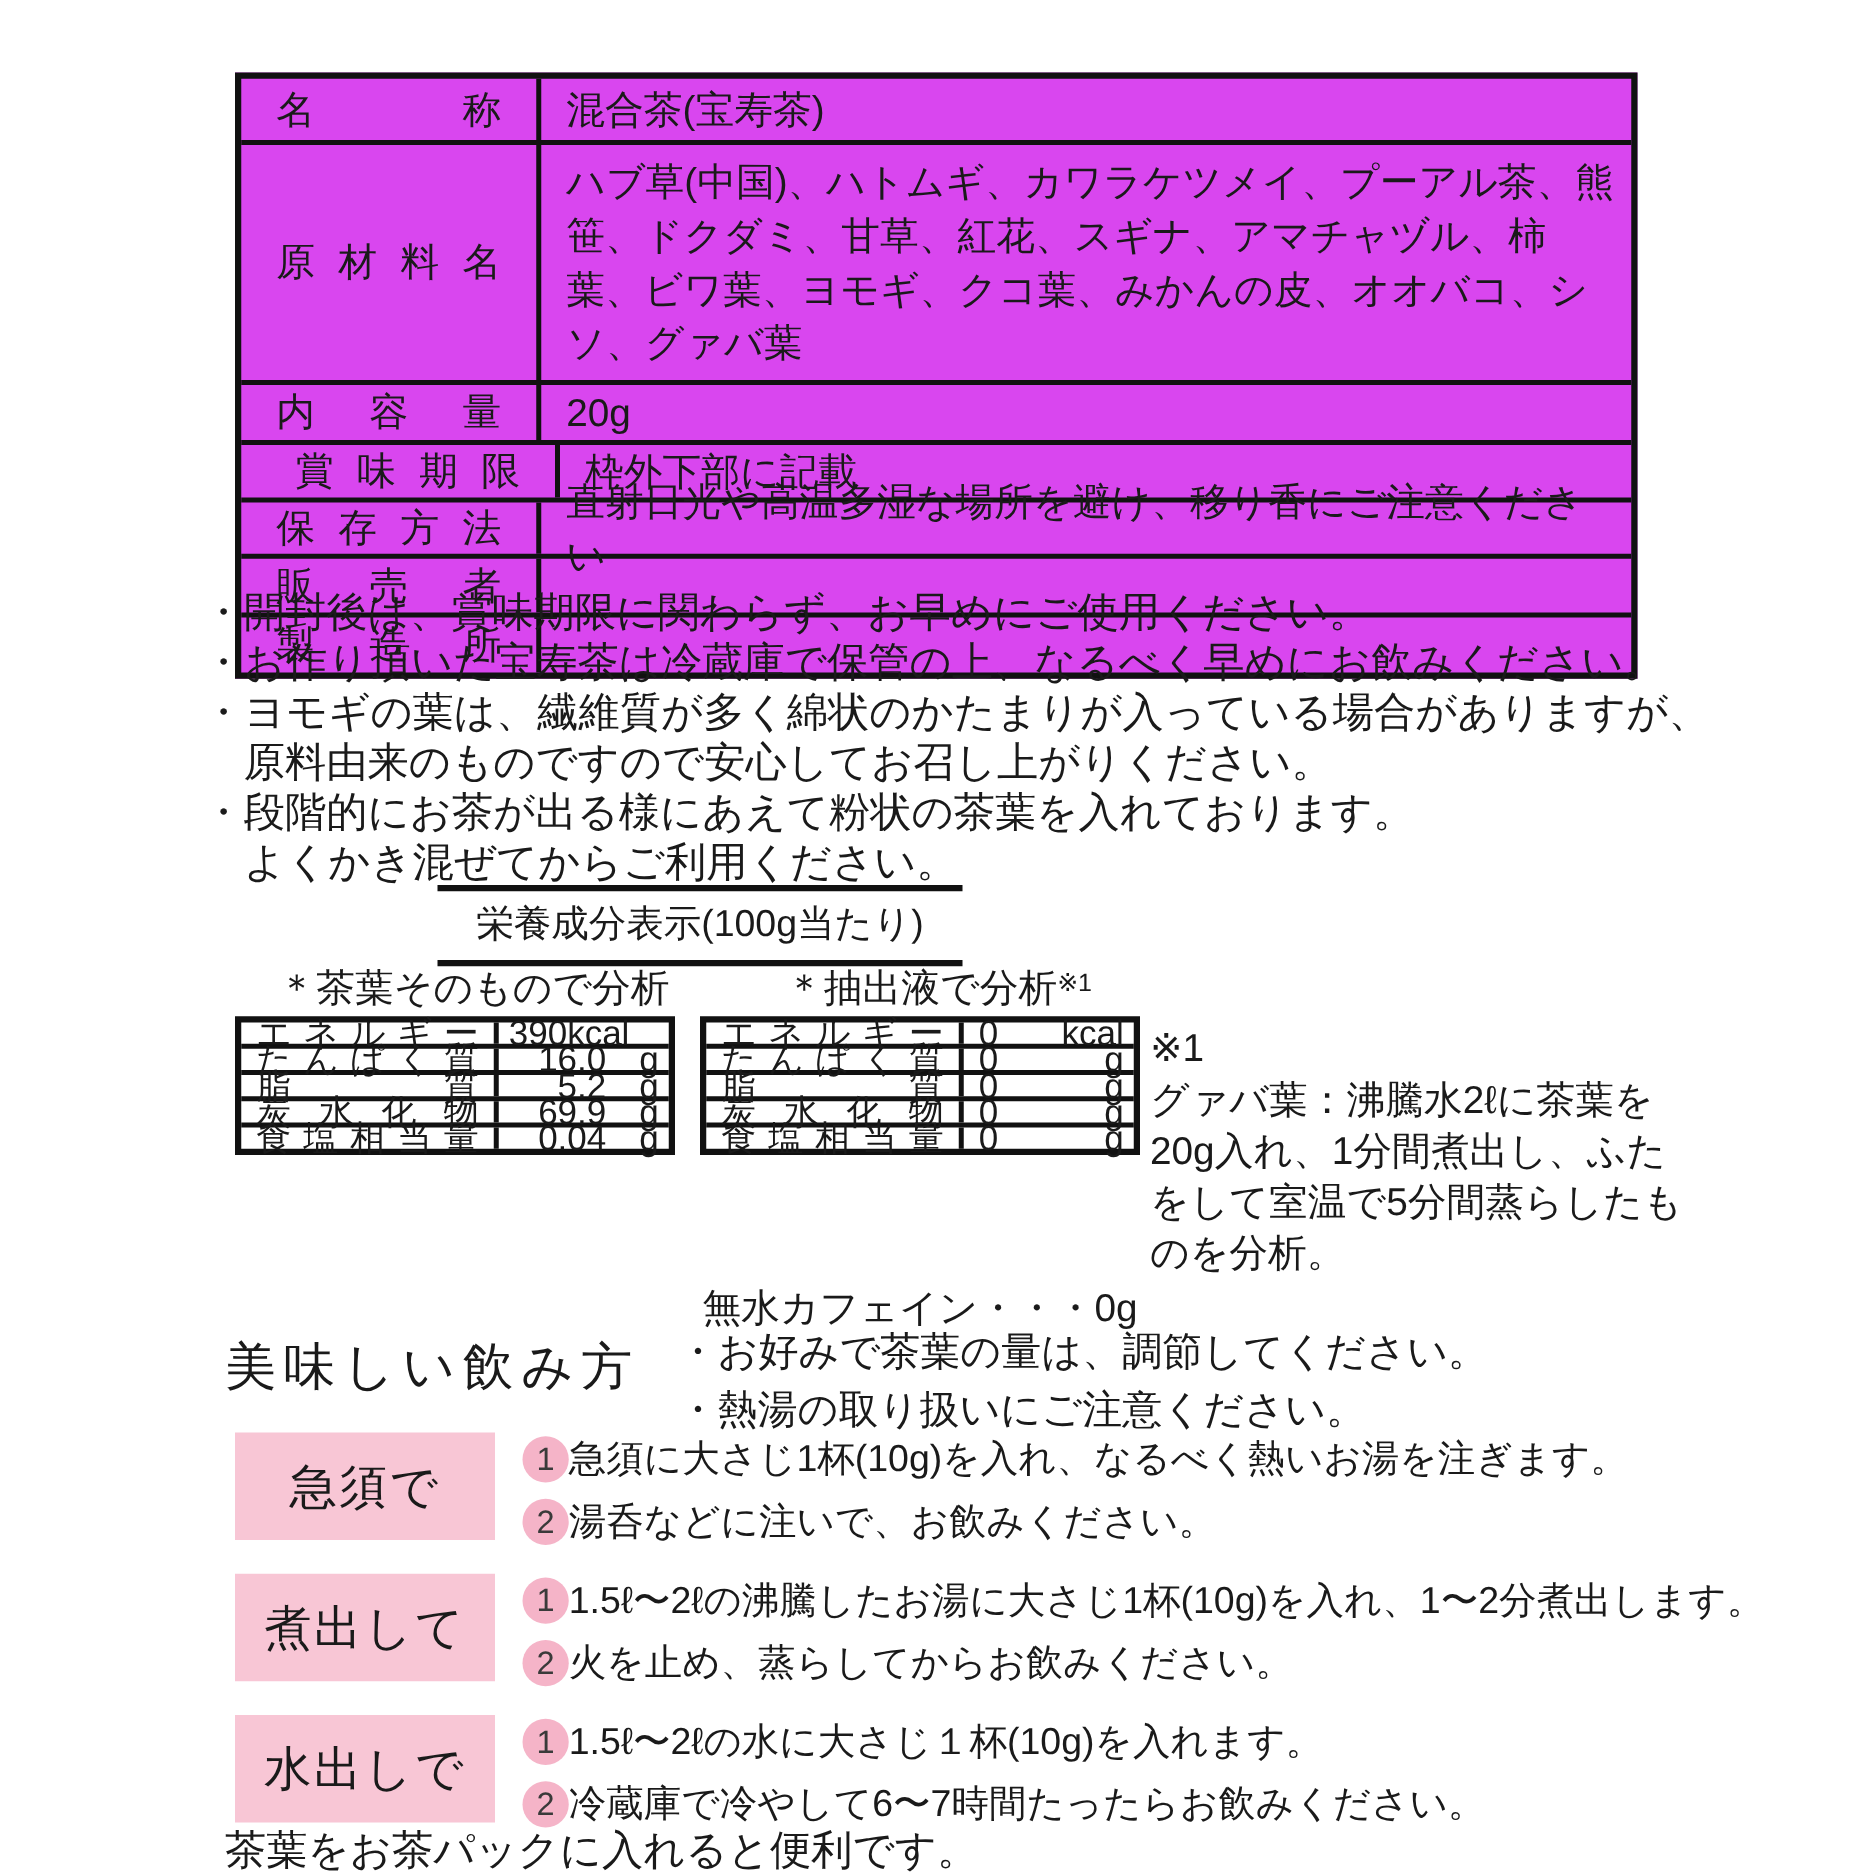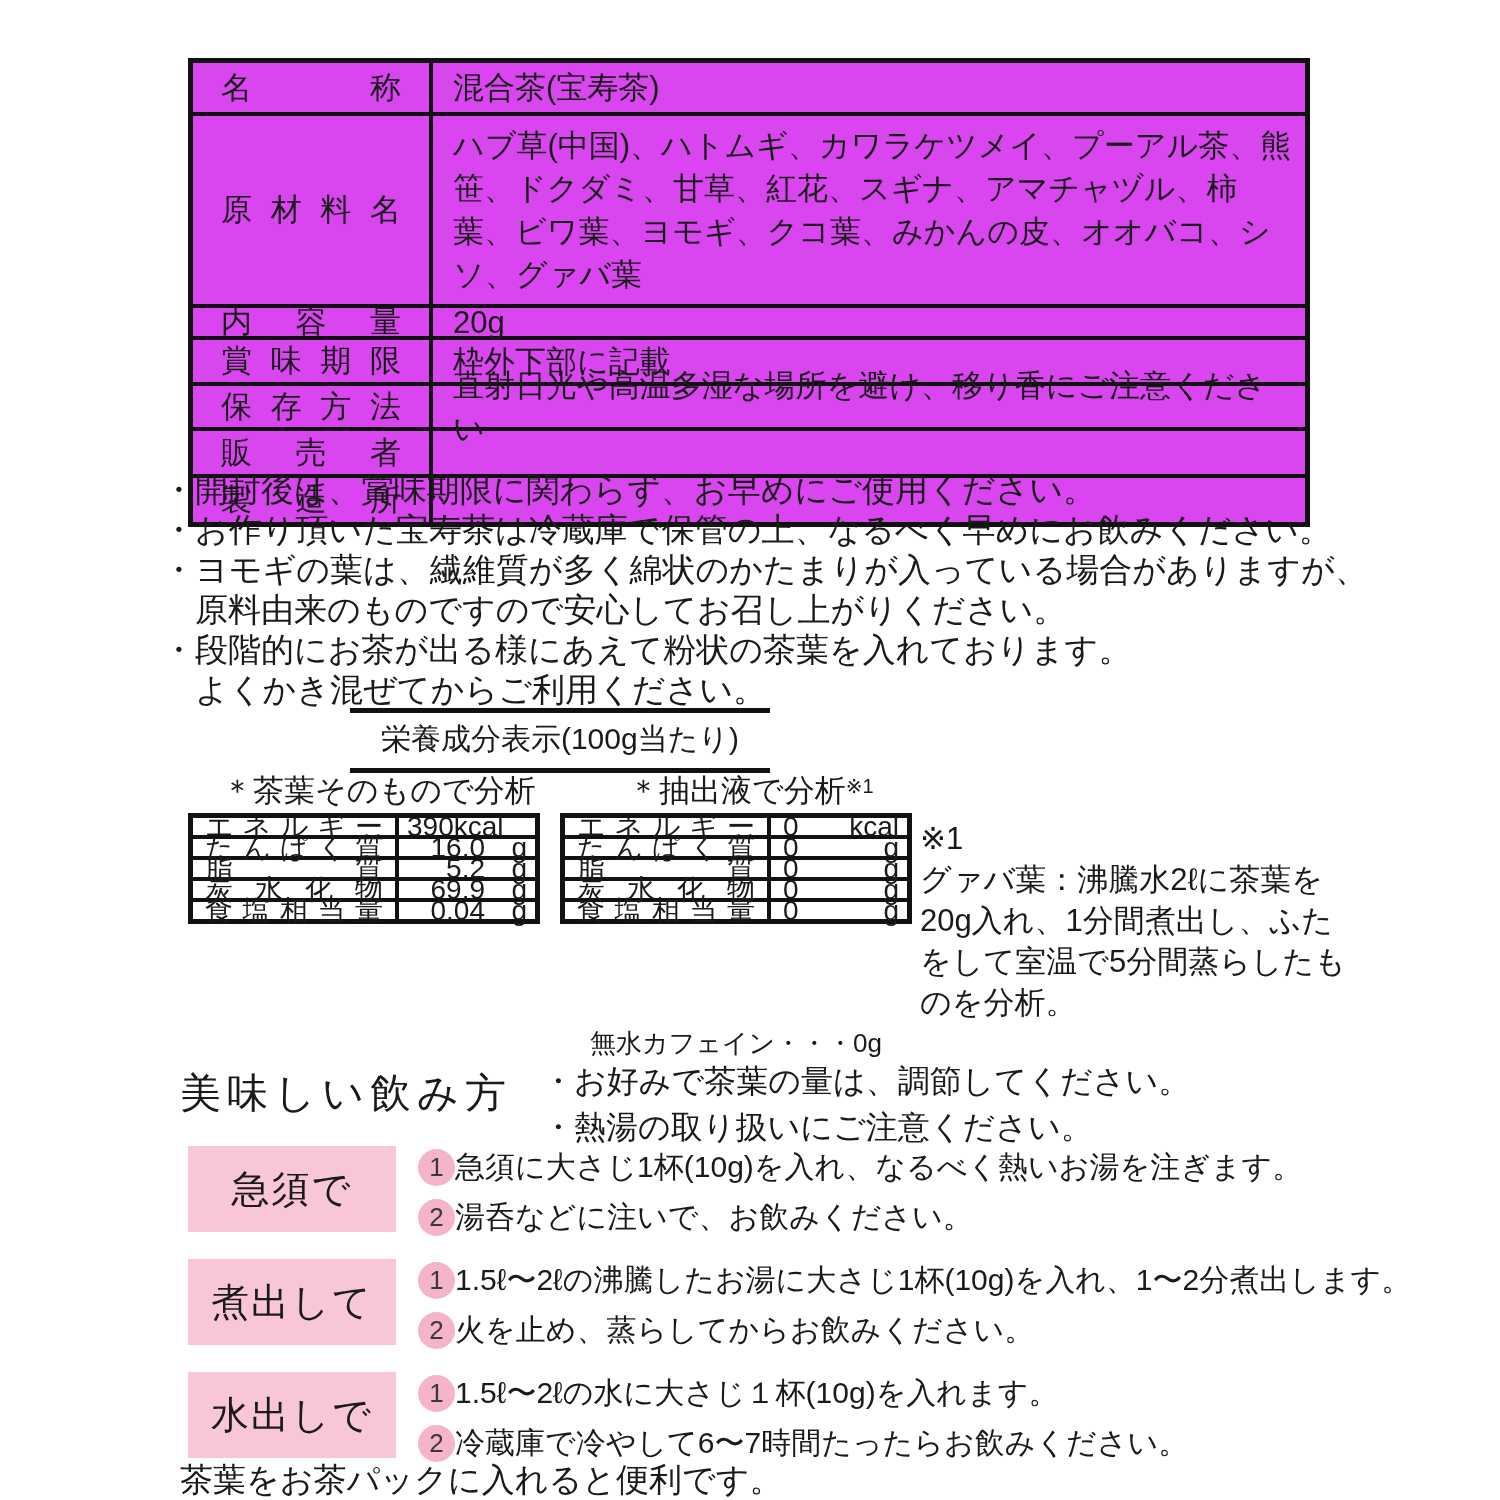--- a/index.html
+++ b/index.html
@@ -32,22 +32,22 @@
     display:block;width:100%;font-size:31px;
     text-align:justify;text-align-last:justify;text-justify:inter-character;
   }
   .spec-value{
     flex:1;display:flex;align-items:center;box-sizing:border-box;
     padding:3px 12px 3px 20px;font-size:31px;line-height:43px;
   }
   .spec-value.top{align-items:flex-start;padding-top:8px;padding-bottom:8px;}
   .h-name{height:49px;}
   .h-ingredients{min-height:148px;}
-  .h-amount{height:32px;}
-  .h-expiry{height:46px;}
+  .h-amount{height:48px;}
+  .h-expiry{height:46px;padding-left:15px;}
   .h-storage{height:45px;}
   .h-seller{height:47px;}
   .h-factory{height:48px;}
 
   
   .notes{position:absolute;left:162px;top:470px;width:1230px;}
   .note-line{font-size:33px;line-height:40px;white-space:nowrap;}
 
   
   .nutri-title{
@@ -80,21 +80,21 @@
     flex:1;display:flex;align-items:center;box-sizing:border-box;
     padding:0 8px 0 8px;font-size:28px;
   }
   .nutri-left .nv .num{flex:1;text-align:right;}
   .nutri-left .nv .unit{width:42px;text-align:right;}
   .nutri-right .nv .num{width:64px;text-align:left;padding-left:4px;}
   .nutri-right .nv .unit{flex:1;text-align:right;}
 
   .nutri-footnote{position:absolute;left:920px;top:818px;width:436px;font-size:31px;line-height:41px;}
   .nutri-footnote .mark{display:block;}
-  .caffeine{position:absolute;left:558px;top:1026px;width:356px;text-align:center;font-size:26px;}
+  .caffeine{position:absolute;left:558px;top:1026px;width:356px;text-align:center;font-size:31px;}
 
   
   .drink-heading{position:absolute;left:180px;top:1066px;font-size:41px;letter-spacing:6px;white-space:nowrap;}
   .drink-tips{position:absolute;left:542px;top:1058px;}
   .tip-line{font-size:32px;line-height:46px;white-space:nowrap;}
 
   .methods{position:absolute;left:188px;top:1146px;width:1300px;}
   .method{display:flex;align-items:flex-start;margin-bottom:21px;text-align:right;}
   .method-label{
     width:208px;flex:0 0 208px;height:86px;background:var(--pink-box);

